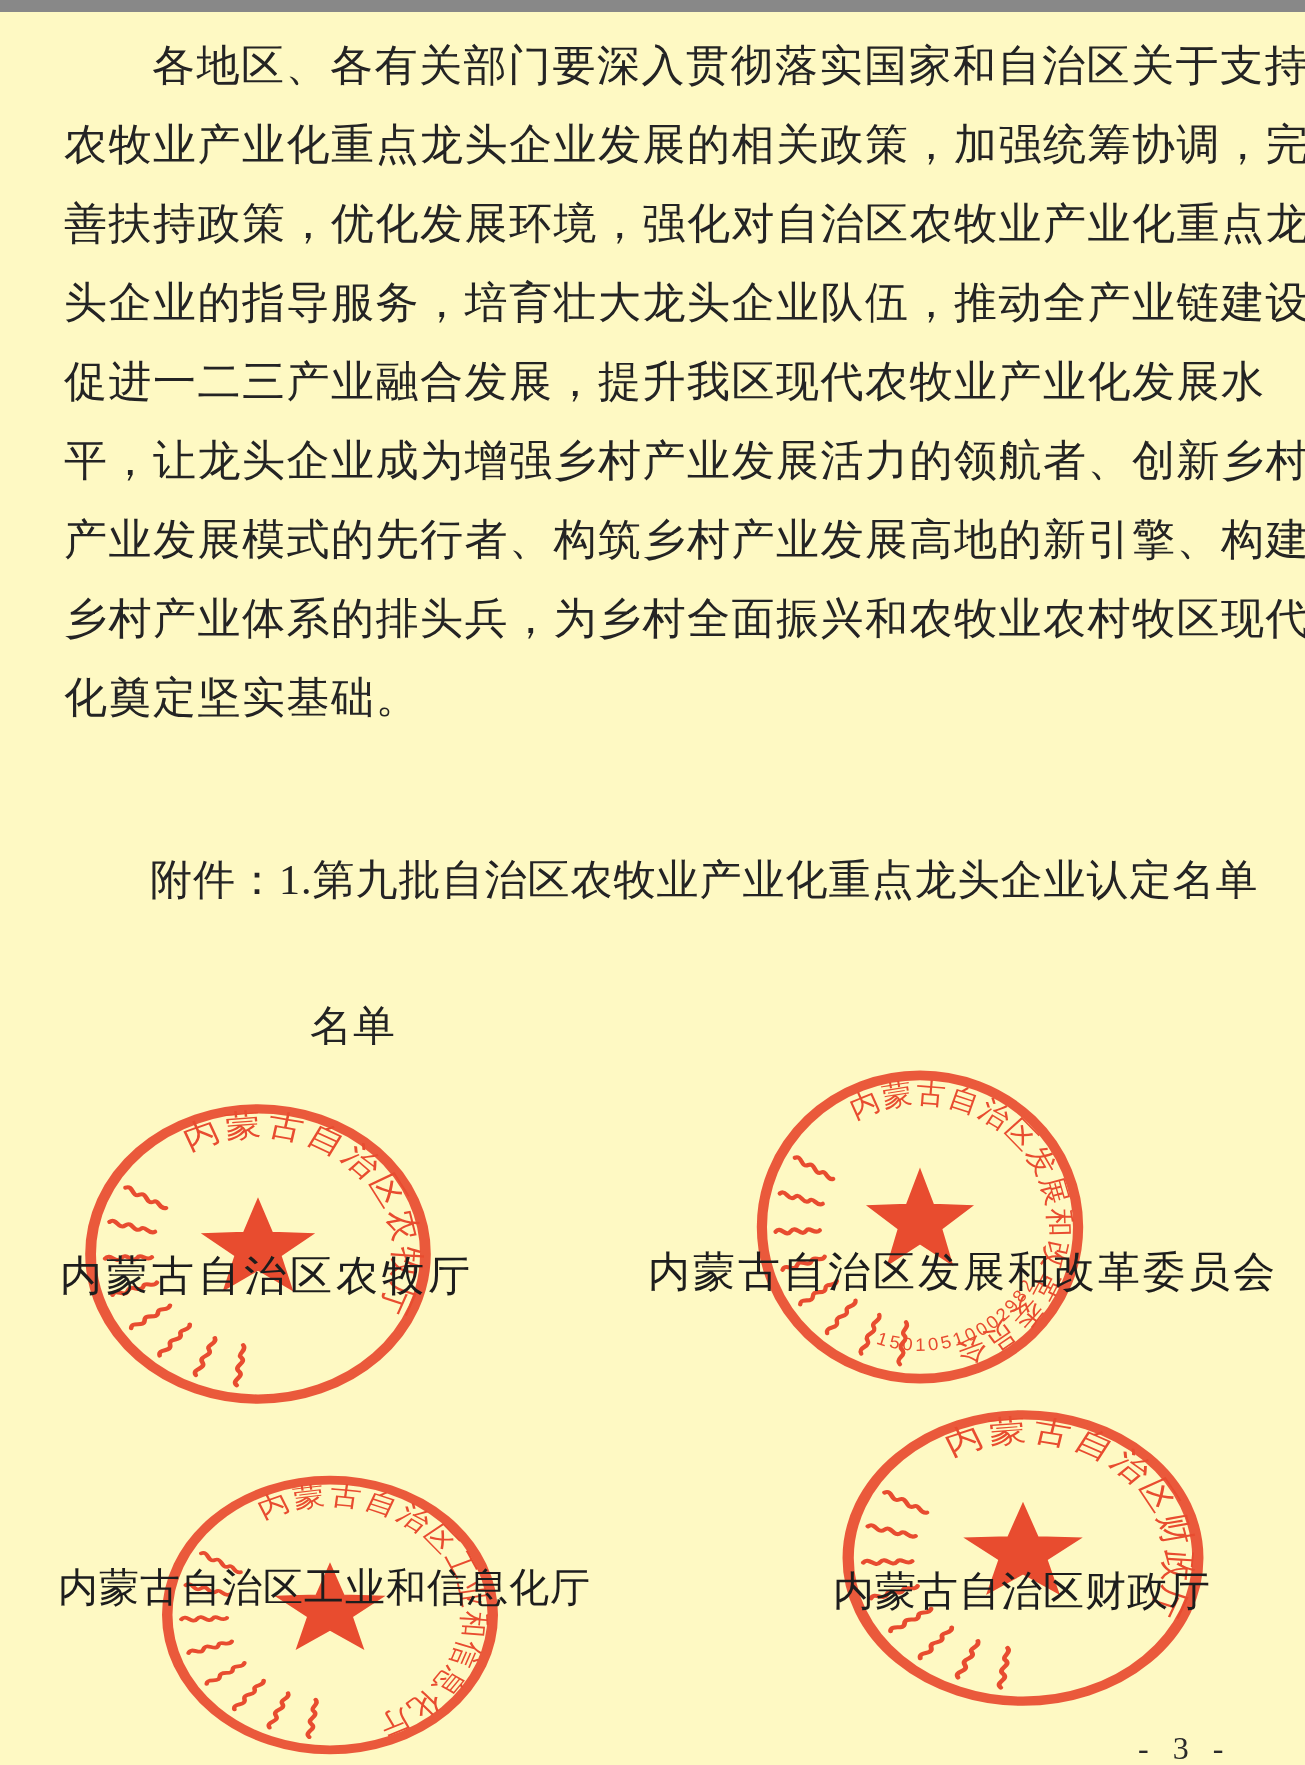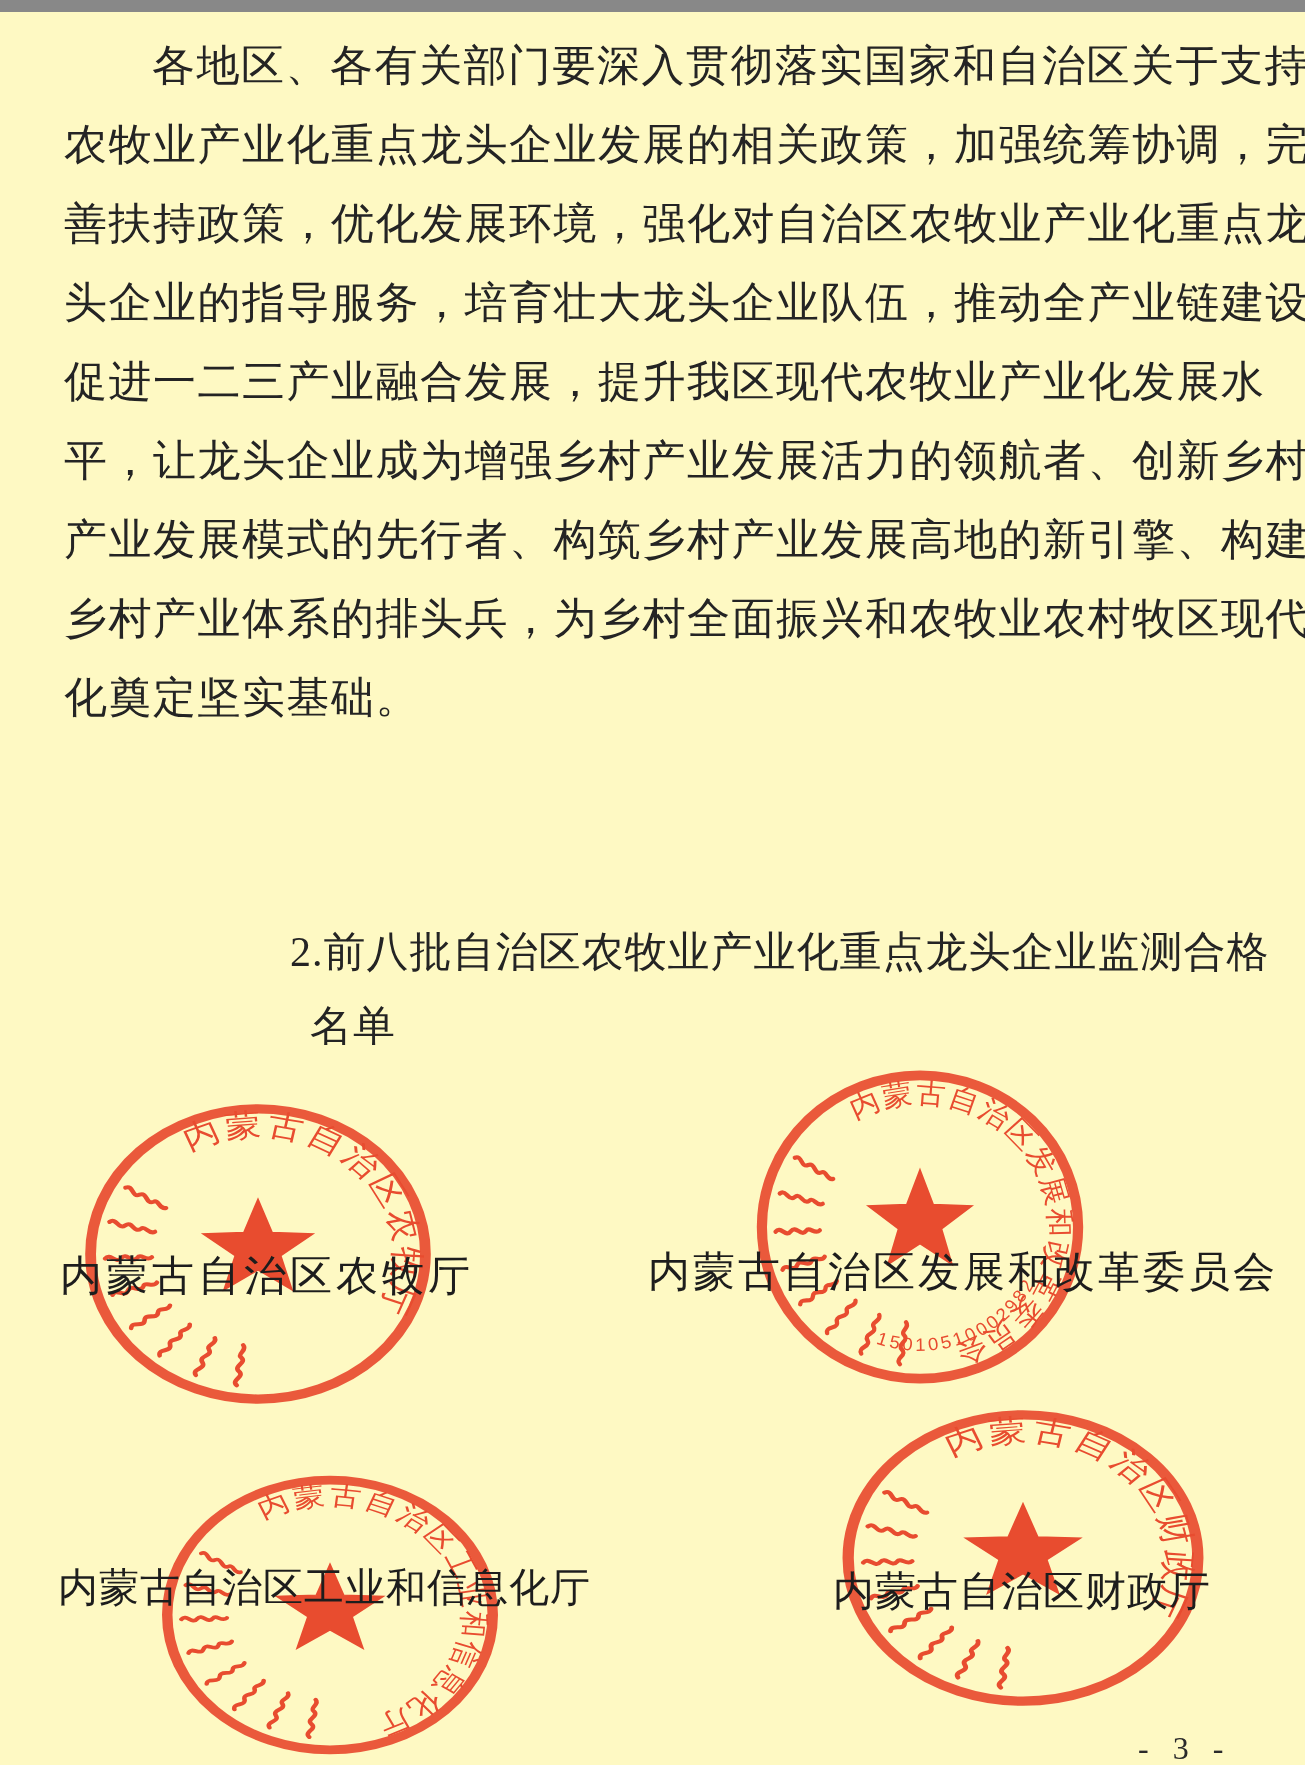--- a/index.html
+++ b/index.html
@@ -59,21 +59,21 @@
   <div class="bodyline indent" style="top:25px">各地区、各有关部门要深入贯彻落实国家和自治区关于支持</div>
   <div class="bodyline" style="top:104px">农牧业产业化重点龙头企业发展的相关政策，加强统筹协调，完</div>
   <div class="bodyline" style="top:183px">善扶持政策，优化发展环境，强化对自治区农牧业产业化重点龙</div>
   <div class="bodyline" style="top:262px">头企业的指导服务，培育壮大龙头企业队伍，推动全产业链建设，</div>
   <div class="bodyline" style="top:341px">促进一二三产业融合发展，提升我区现代农牧业产业化发展水</div>
   <div class="bodyline" style="top:420px">平，让龙头企业成为增强乡村产业发展活力的领航者、创新乡村</div>
   <div class="bodyline" style="top:499px">产业发展模式的先行者、构筑乡村产业发展高地的新引擎、构建</div>
   <div class="bodyline" style="top:578px">乡村产业体系的排头兵，为乡村全面振兴和农牧业农村牧区现代</div>
   <div class="bodyline" style="top:657px">化奠定坚实基础。</div>
 
-  <div class="attline" style="left:290px;top:912px">2.前八批自治区农牧业产业化重点龙头企业监测合格</div>
+  <div class="attline" style="left:150px;top:840px">附件：1.第九批自治区农牧业产业化重点龙头企业认定名单</div>
   <div class="attline" style="left:310px;top:986px">名单</div>
 
   <svg class="defsvg" aria-hidden="true">
     <defs>
       <path id="ringArc" d="M62,34.2 A76,76 0 1 1 113.2,174.8" fill="none"></path>
       <path id="numArc" d="M74,171.4 A76,76 0 0 0 173.4,119.7" fill="none"></path>
       <path id="sq" d="M100,15 c4,3 -4,6 0,9 c4,3 -4,6 0,9 c3,2 -3,5 0,8" fill="none" stroke-linecap="round"></path>
     </defs>
   </svg>
 

